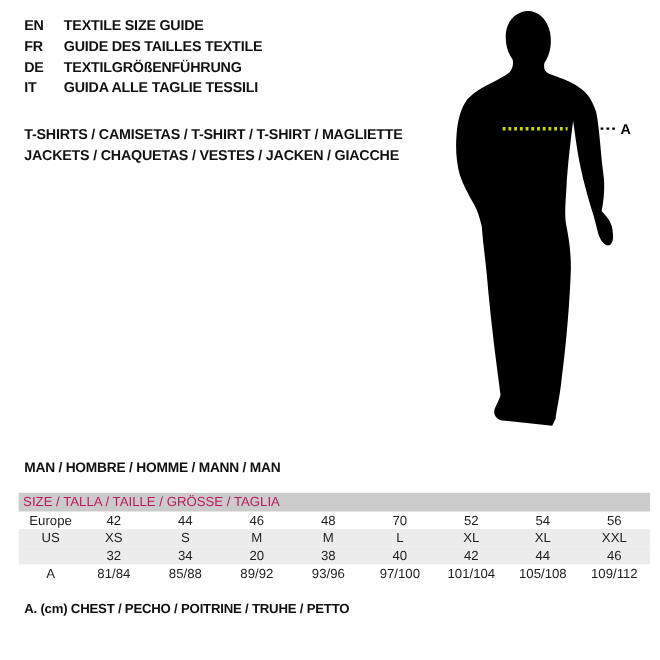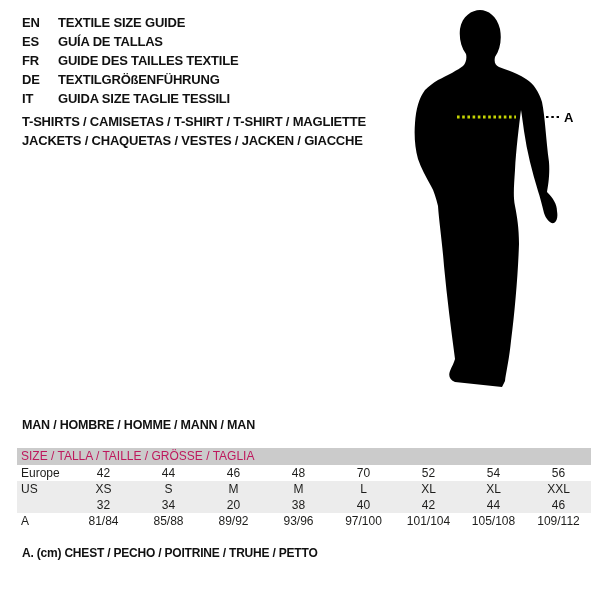--- a/index.html
+++ b/index.html
@@ -28,52 +28,48 @@
                    font-weight:bold; font-size:12.5px; letter-spacing:-0.2px; }
 
   
   .size-table { position:absolute; left:17px; top:448px; width:574px;
                 font-size:12px; color:#1d1d1b; }
   .thead { height:17px; line-height:17px; background:#cbcbcb;
            padding-left:4px; color:#be185d; }
   .trow { display:grid; grid-template-columns:54px repeat(8,1fr);
           height:16px; align-items:center; }
   .trow.shaded { background:#ececec; }
-  .tlabel { padding-left:4px; }
+  .tlabel { padding-left:4px;text-align:center; }
   .tcell { text-align:center; }
 
   
   .footnote { position:absolute; left:22px; top:546px;
               font-weight:bold; font-size:12px; letter-spacing:-0.2px; }
 </style>
 </head>
 <body>
 
 <div class="canvas">
 
   <div class="lang-block">
     <div class="lang-row">
       <span class="lang-code">EN</span>
       <span class="lang-label">TEXTILE SIZE GUIDE</span>
     </div>
     <div class="lang-row">
-      <span class="lang-code">ES</span>
-      <span class="lang-label">GUÍA DE TALLAS</span>
-    </div>
-    <div class="lang-row">
       <span class="lang-code">FR</span>
       <span class="lang-label">GUIDE DES TAILLES TEXTILE</span>
     </div>
     <div class="lang-row">
       <span class="lang-code">DE</span>
       <span class="lang-label">TEXTILGRÖßENFÜHRUNG</span>
     </div>
     <div class="lang-row">
       <span class="lang-code">IT</span>
-      <span class="lang-label">GUIDA SIZE TAGLIE TESSILI</span>
+      <span class="lang-label">GUIDA ALLE TAGLIE TESSILI</span>
     </div>
   </div>
 
   <div class="cat-block">
     <div>T-SHIRTS / CAMISETAS / T-SHIRT / T-SHIRT / MAGLIETTE</div>
     <div>JACKETS / CHAQUETAS / VESTES / JACKEN / GIACCHE</div>
   </div>
 
   <svg class="figure-svg" width="195" height="400" viewBox="0 0 195 400">
     <path fill="#000000" d="

